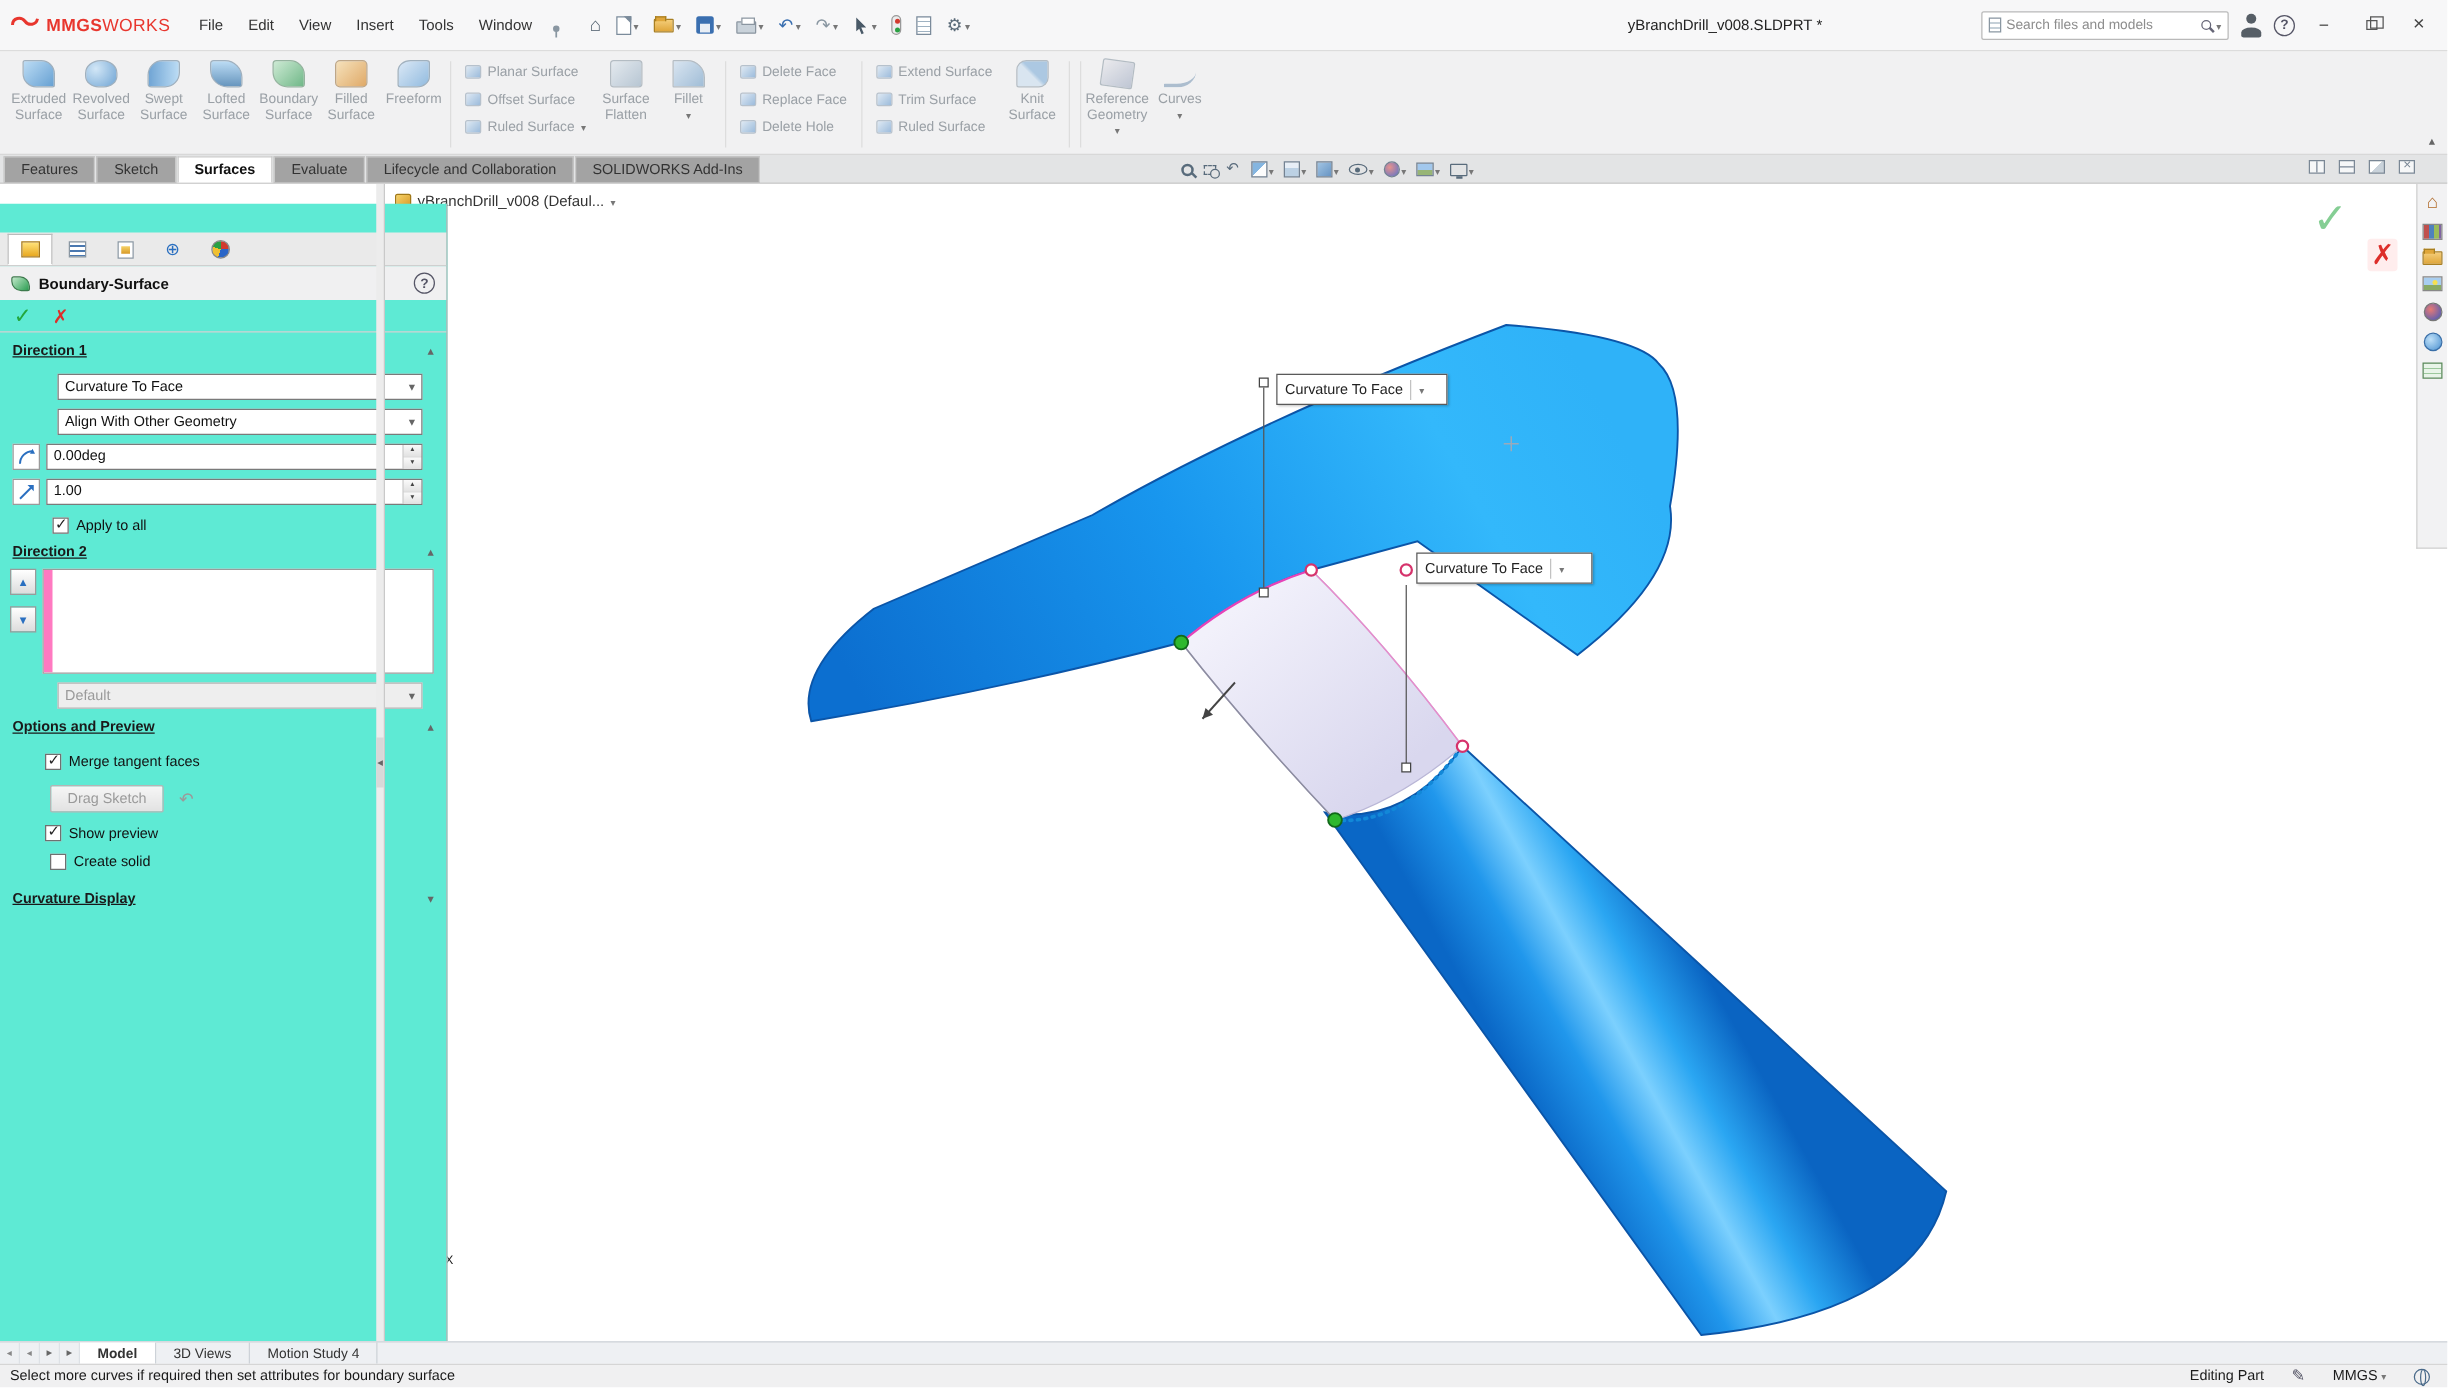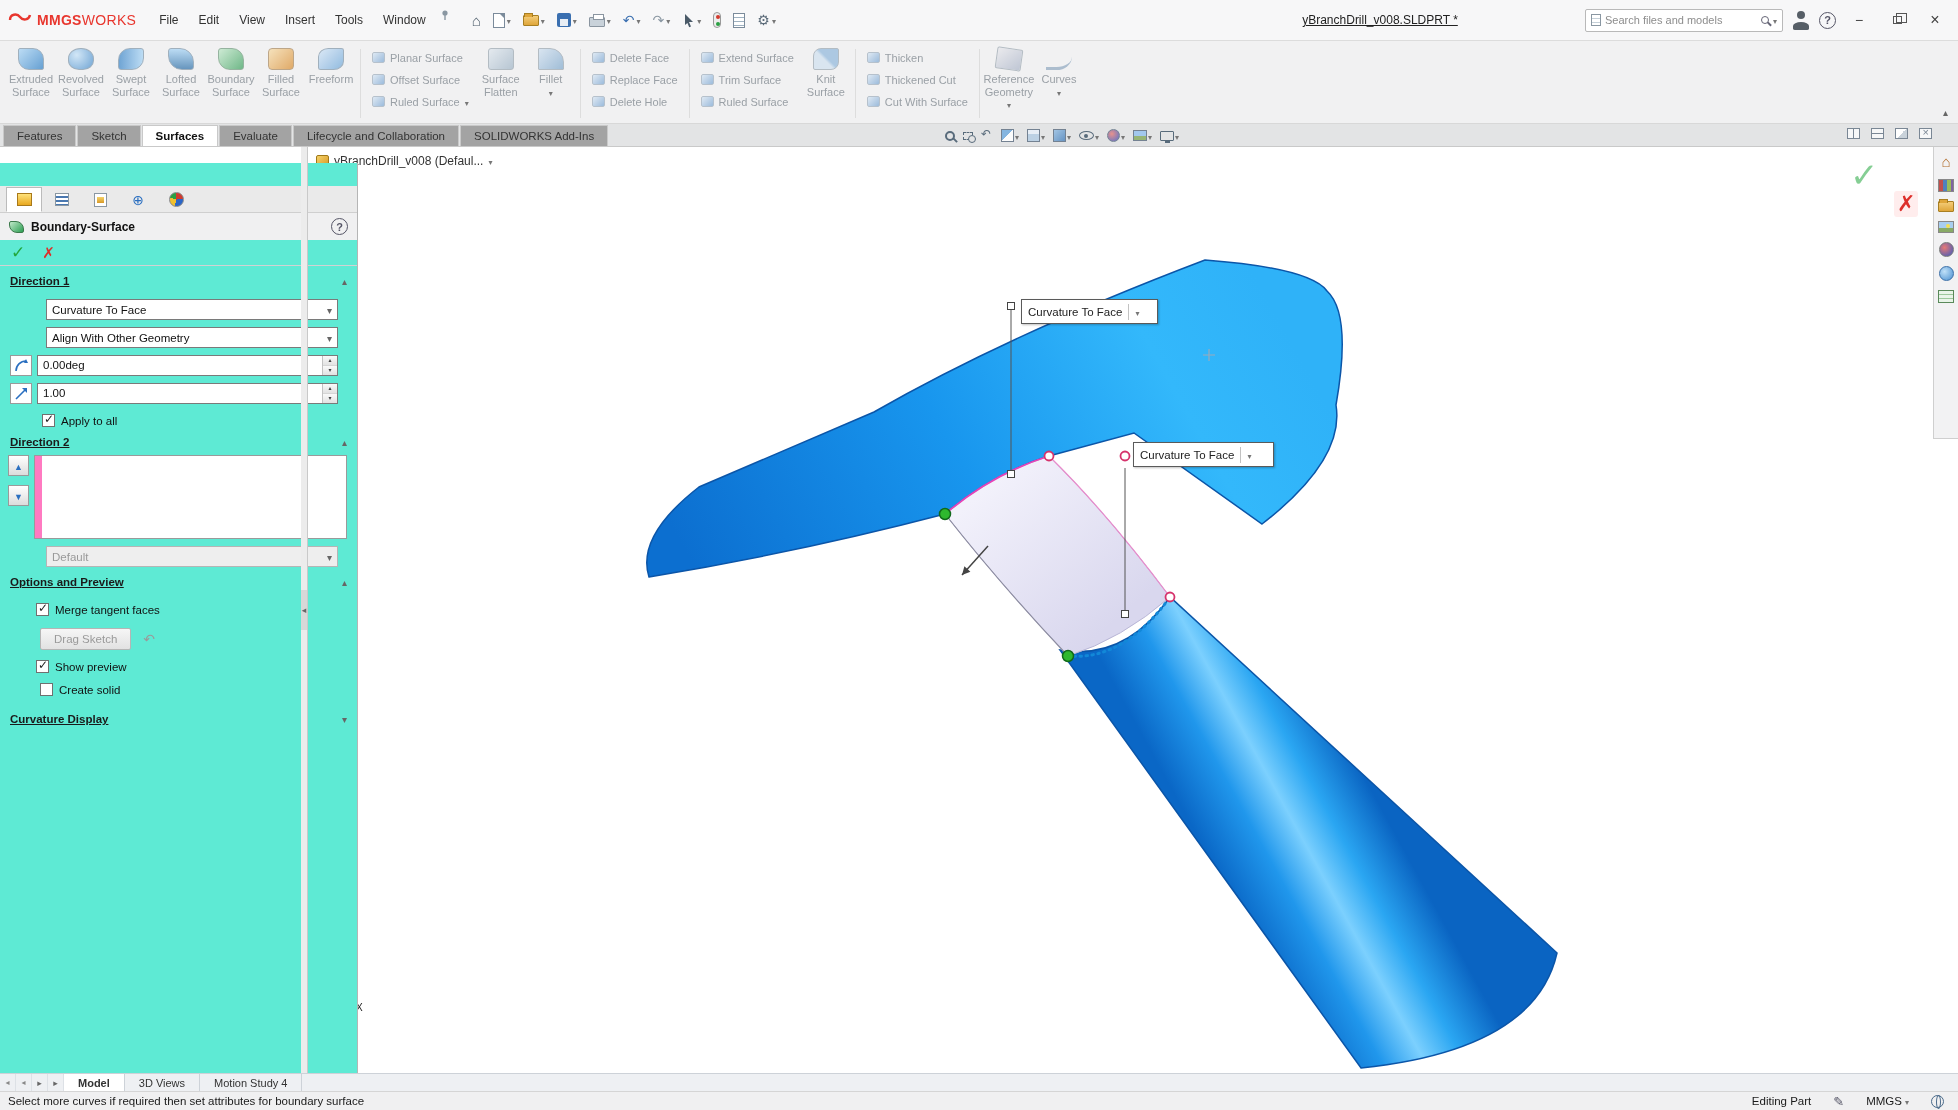--- a/index.html
+++ b/index.html
@@ -26,38 +26,38 @@
 .gi-sup::after{content:"▲";font-size:9px;color:#2a6fc0;}
 .gi-sdn::after{content:"▼";font-size:9px;color:#2a6fc0;}
 .gi-tup::after{content:"▴";font-size:6px;color:#444;line-height:5px;}
 .gi-tdn::after{content:"▾";font-size:6px;color:#444;line-height:5px;}
 
 
 .titlebar{position:absolute;top:0;left:0;right:0;height:41px;background:#f7f7f8;border-bottom:1px solid #dcdcdc;display:flex;align-items:center;padding:0 8px;z-index:20;}
 .brand{display:flex;align-items:center;gap:5px;margin-right:14px;}
 .brand-text{font-size:14px;letter-spacing:.3px;color:var(--brand-red,#e8362e);}
 .brand-text b{font-weight:bold;}
-.menus{display:flex;align-items:flex-start;gap:2px;margin-right:16px;}
+.menus{display:flex;align-items:flex-end;gap:2px;margin-right:16px;}
 .menu{padding:4px 9px;color:#333;cursor:default;}
 .pin{margin-left:2px;display:flex;align-items:center;}
 .qat{display:flex;align-items:center;gap:2px;}
 .qbtn{height:26px;display:flex;align-items:center;gap:2px;padding:0 5px;}
 .qic{display:inline-block;position:relative;}
 .qic-new{width:12px;height:15px;background:#fff;border:1px solid #7b8b9b;}
 .qic-new::after{content:"";position:absolute;right:-1px;top:-1px;border:3px solid #7b8b9b;border-left-color:transparent;border-bottom-color:transparent;}
 .qic-open{width:16px;height:11px;background:linear-gradient(#f4cd7a,#dfa63a);border:1px solid #a87f22;border-radius:1px;}
 .qic-open::before{content:"";position:absolute;top:-3px;left:0;width:7px;height:3px;background:#dfa63a;border:1px solid #a87f22;border-bottom:none;}
 .qic-save{width:14px;height:14px;background:#3a6fb0;border-radius:2px;}
 .qic-save::after{content:"";position:absolute;left:3px;top:6px;width:8px;height:7px;background:#e8eef5;}
 .qic-print{width:16px;height:10px;background:#c9d2da;border:1px solid #8a95a0;border-radius:1px;margin-top:3px;}
 .qic-print::before{content:"";position:absolute;top:-4px;left:3px;width:9px;height:4px;background:#fff;border:1px solid #8a95a0;}
 .qic-rebuild{width:8px;height:16px;background:#ececec;border:1px solid #999;border-radius:4px;}
 .qic-rebuild::after{content:"";position:absolute;left:1.5px;top:2px;width:4px;height:4px;border-radius:50%;background:#d23a2e;box-shadow:0 7px 0 #2aa043;}
 .qic-props{width:12px;height:15px;border:1px solid #7b8b9b;background:repeating-linear-gradient(#fff 0 3px,#9fb2c2 3px 4px);}
-.doc-title{position:absolute;left:1230px;width:300px;text-align:center;color:#222;font-size:12px;top:0;height:37px;line-height:41px;white-space:nowrap;text-decoration:underline;}
+.doc-title{position:absolute;left:1230px;width:300px;text-align:center;color:#222;font-size:12px;top:0;height:37px;line-height:41px;white-space:nowrap;}
 .tb-right{margin-left:auto;display:flex;align-items:center;gap:8px;}
 .search{width:198px;height:23px;border:1px solid #b9b9b9;border-radius:2px;background:#fff;display:flex;align-items:center;padding:0 5px;gap:4px;}
 .sic{width:10px;height:12px;border:1px solid #8a97a2;background:repeating-linear-gradient(#fff 0 3px,#c5d0d8 3px 4px);}
 .search-input{flex:1;border:none;outline:none;font-size:11px;color:#555;background:transparent;font-family:"Liberation Sans",sans-serif;min-width:0;}
 .search-input::placeholder{color:#8d8d8d;}
 .mag{width:8px;height:8px;border:1.5px solid #667;border-radius:50%;position:relative;display:inline-block;}
 .mag::after{content:"";position:absolute;width:5px;height:1.5px;background:#667;transform:rotate(45deg);right:-4px;bottom:-1px;}
 .acct{position:relative;width:20px;height:20px;display:inline-block;}
 .acct::before{content:"";position:absolute;top:1px;left:6px;width:8px;height:8px;border-radius:50%;background:#565e66;}
 .acct::after{content:"";position:absolute;bottom:0;left:2px;width:16px;height:8px;border-radius:50% 50% 20% 20%;background:#565e66;}
@@ -387,34 +387,20 @@
           <span class="mic"></span>
           <span>Ruled Surface</span>
         </div>
     </div>
     <div class="rlb">
         <span class="bic bic-knit"></span>
         <span>Knit</span>
         <span>Surface</span>
       </div>
     <div class="rsep"></div>
-    <div class="rcol">
-      <div class="rsb">
-          <span class="mic"></span>
-          <span>Thicken</span>
-        </div>
-      <div class="rsb">
-          <span class="mic"></span>
-          <span>Thickened Cut</span>
-        </div>
-      <div class="rsb">
-          <span class="mic"></span>
-          <span>Cut With Surface</span>
-        </div>
-    </div>
     <div class="rsep"></div>
     <div class="rlb">
         <span class="bic bic-ref"></span>
         <span>Reference</span>
         <span>Geometry</span>
         <i class="g gi-dd"></i>
       </div>
     <div class="rlb">
         <span class="bic bic-cur"></span>
         <span>Curves</span>

